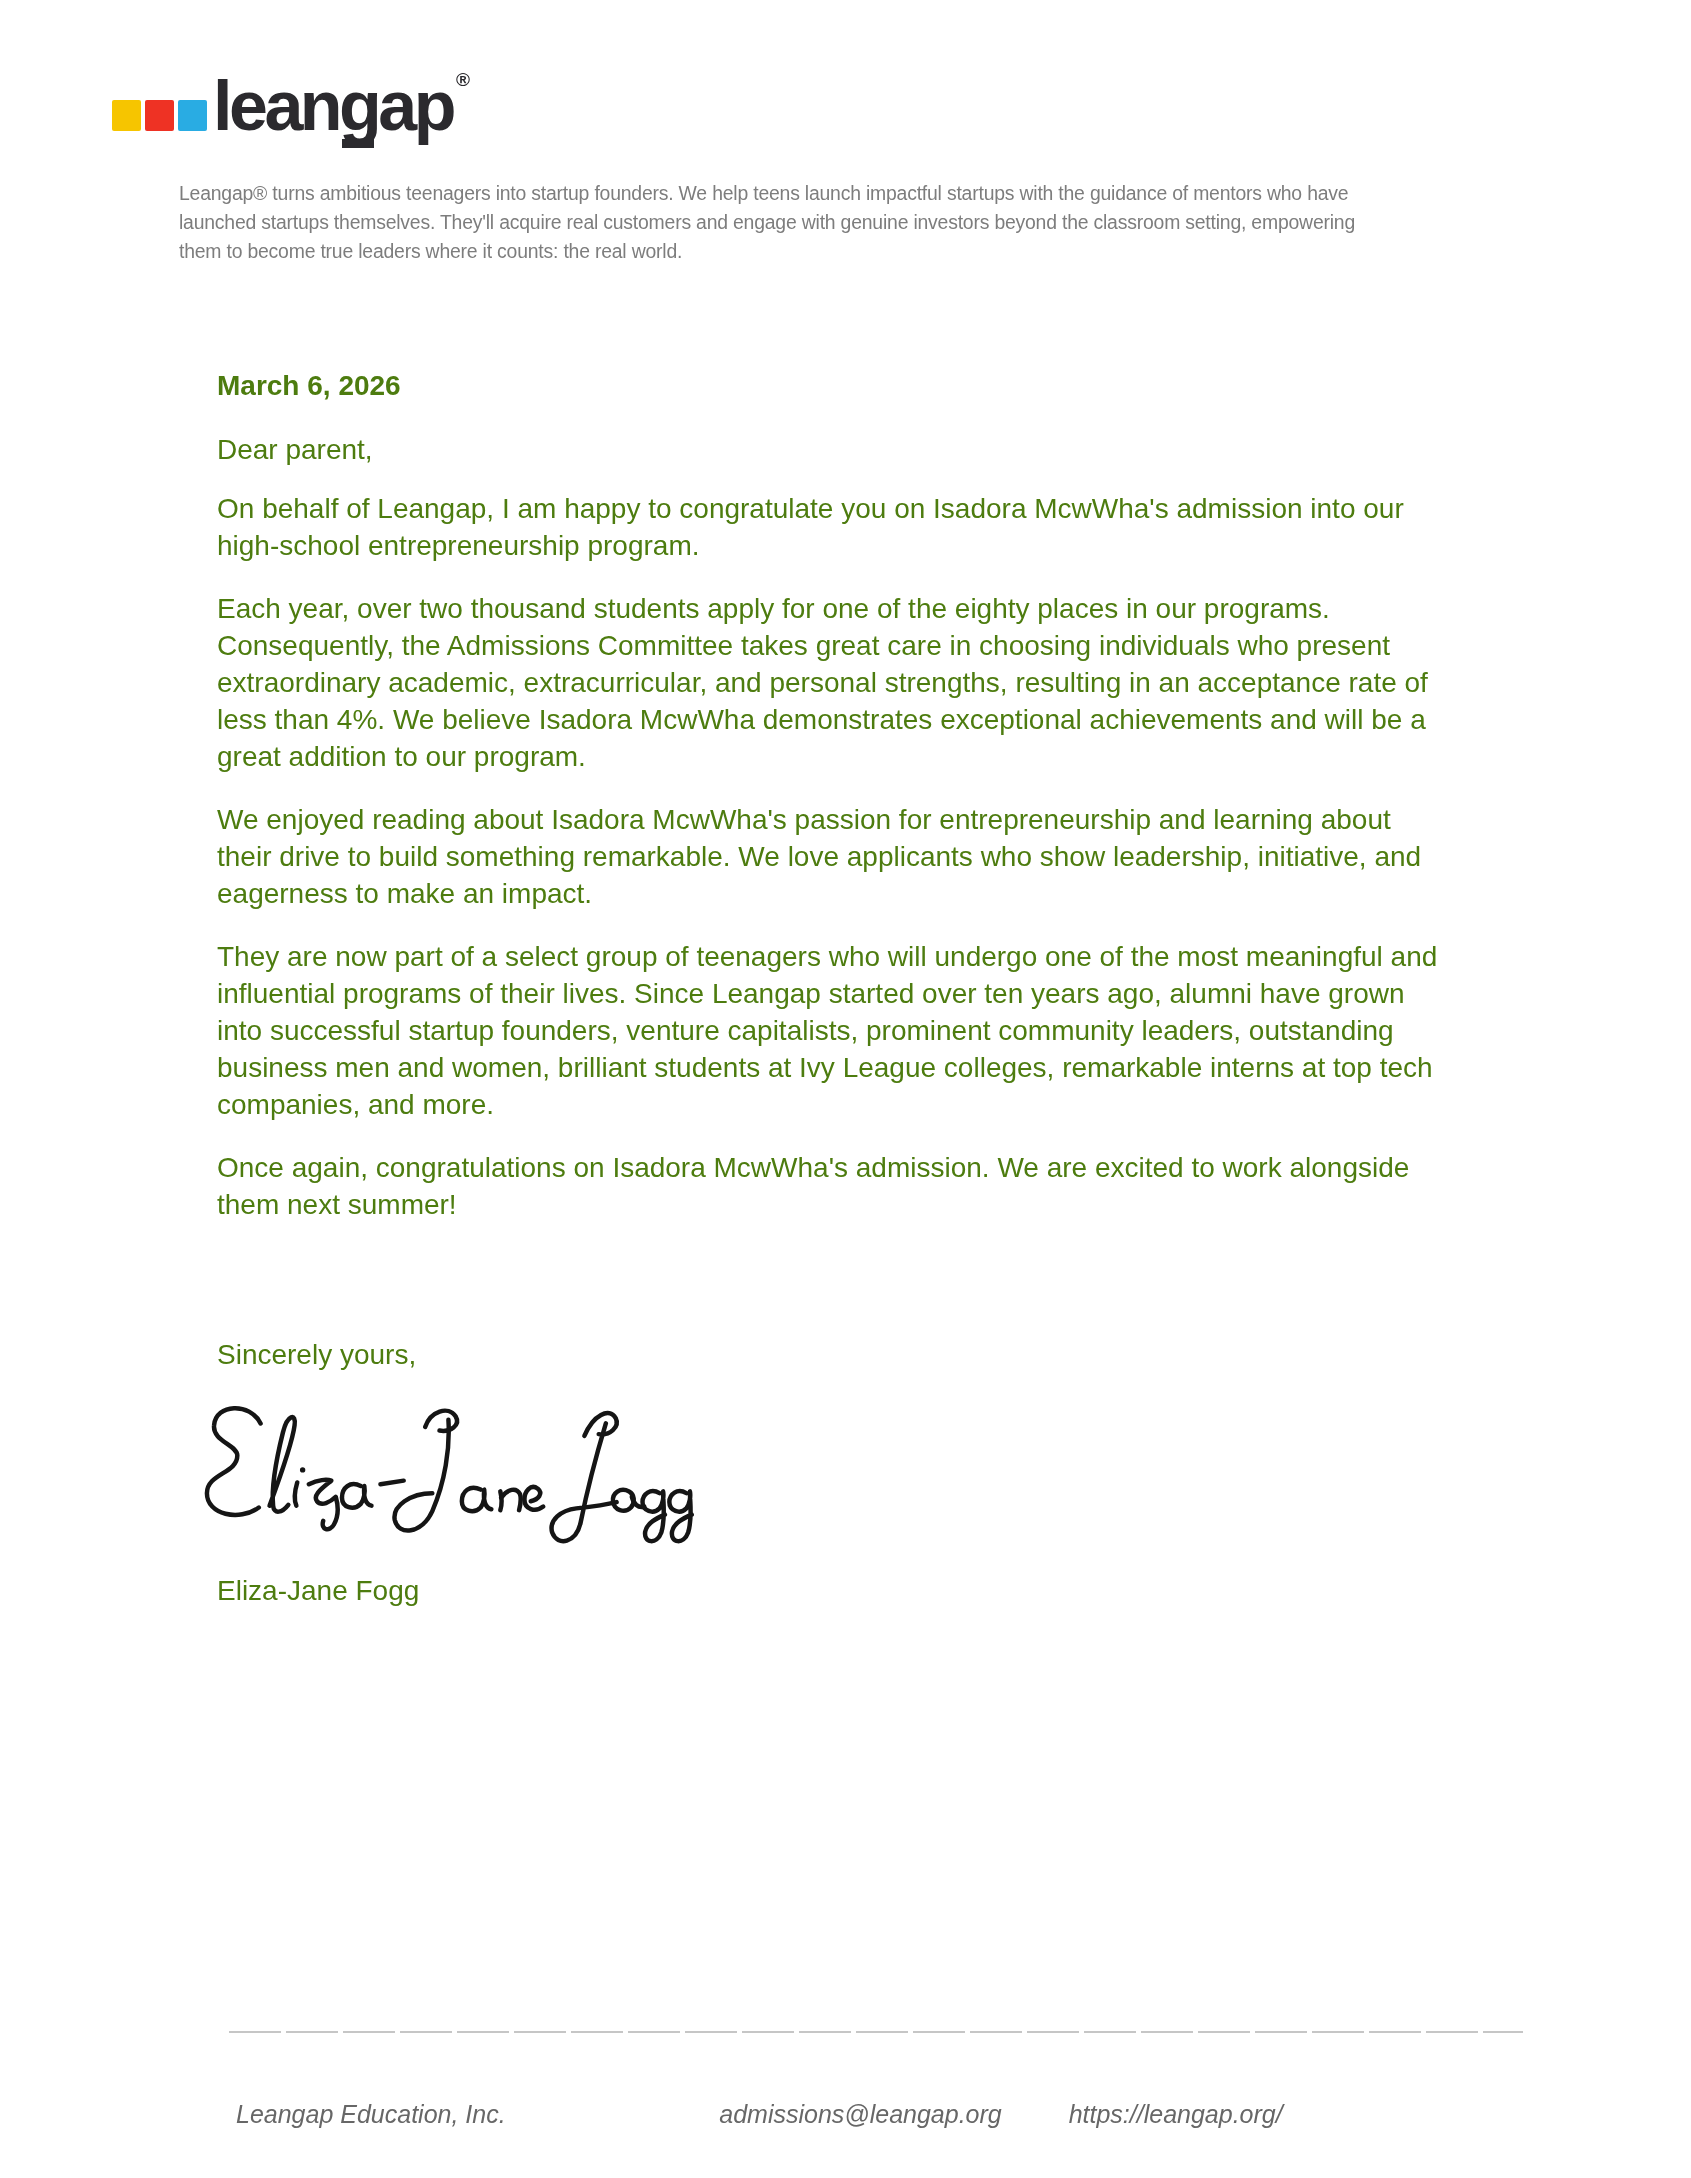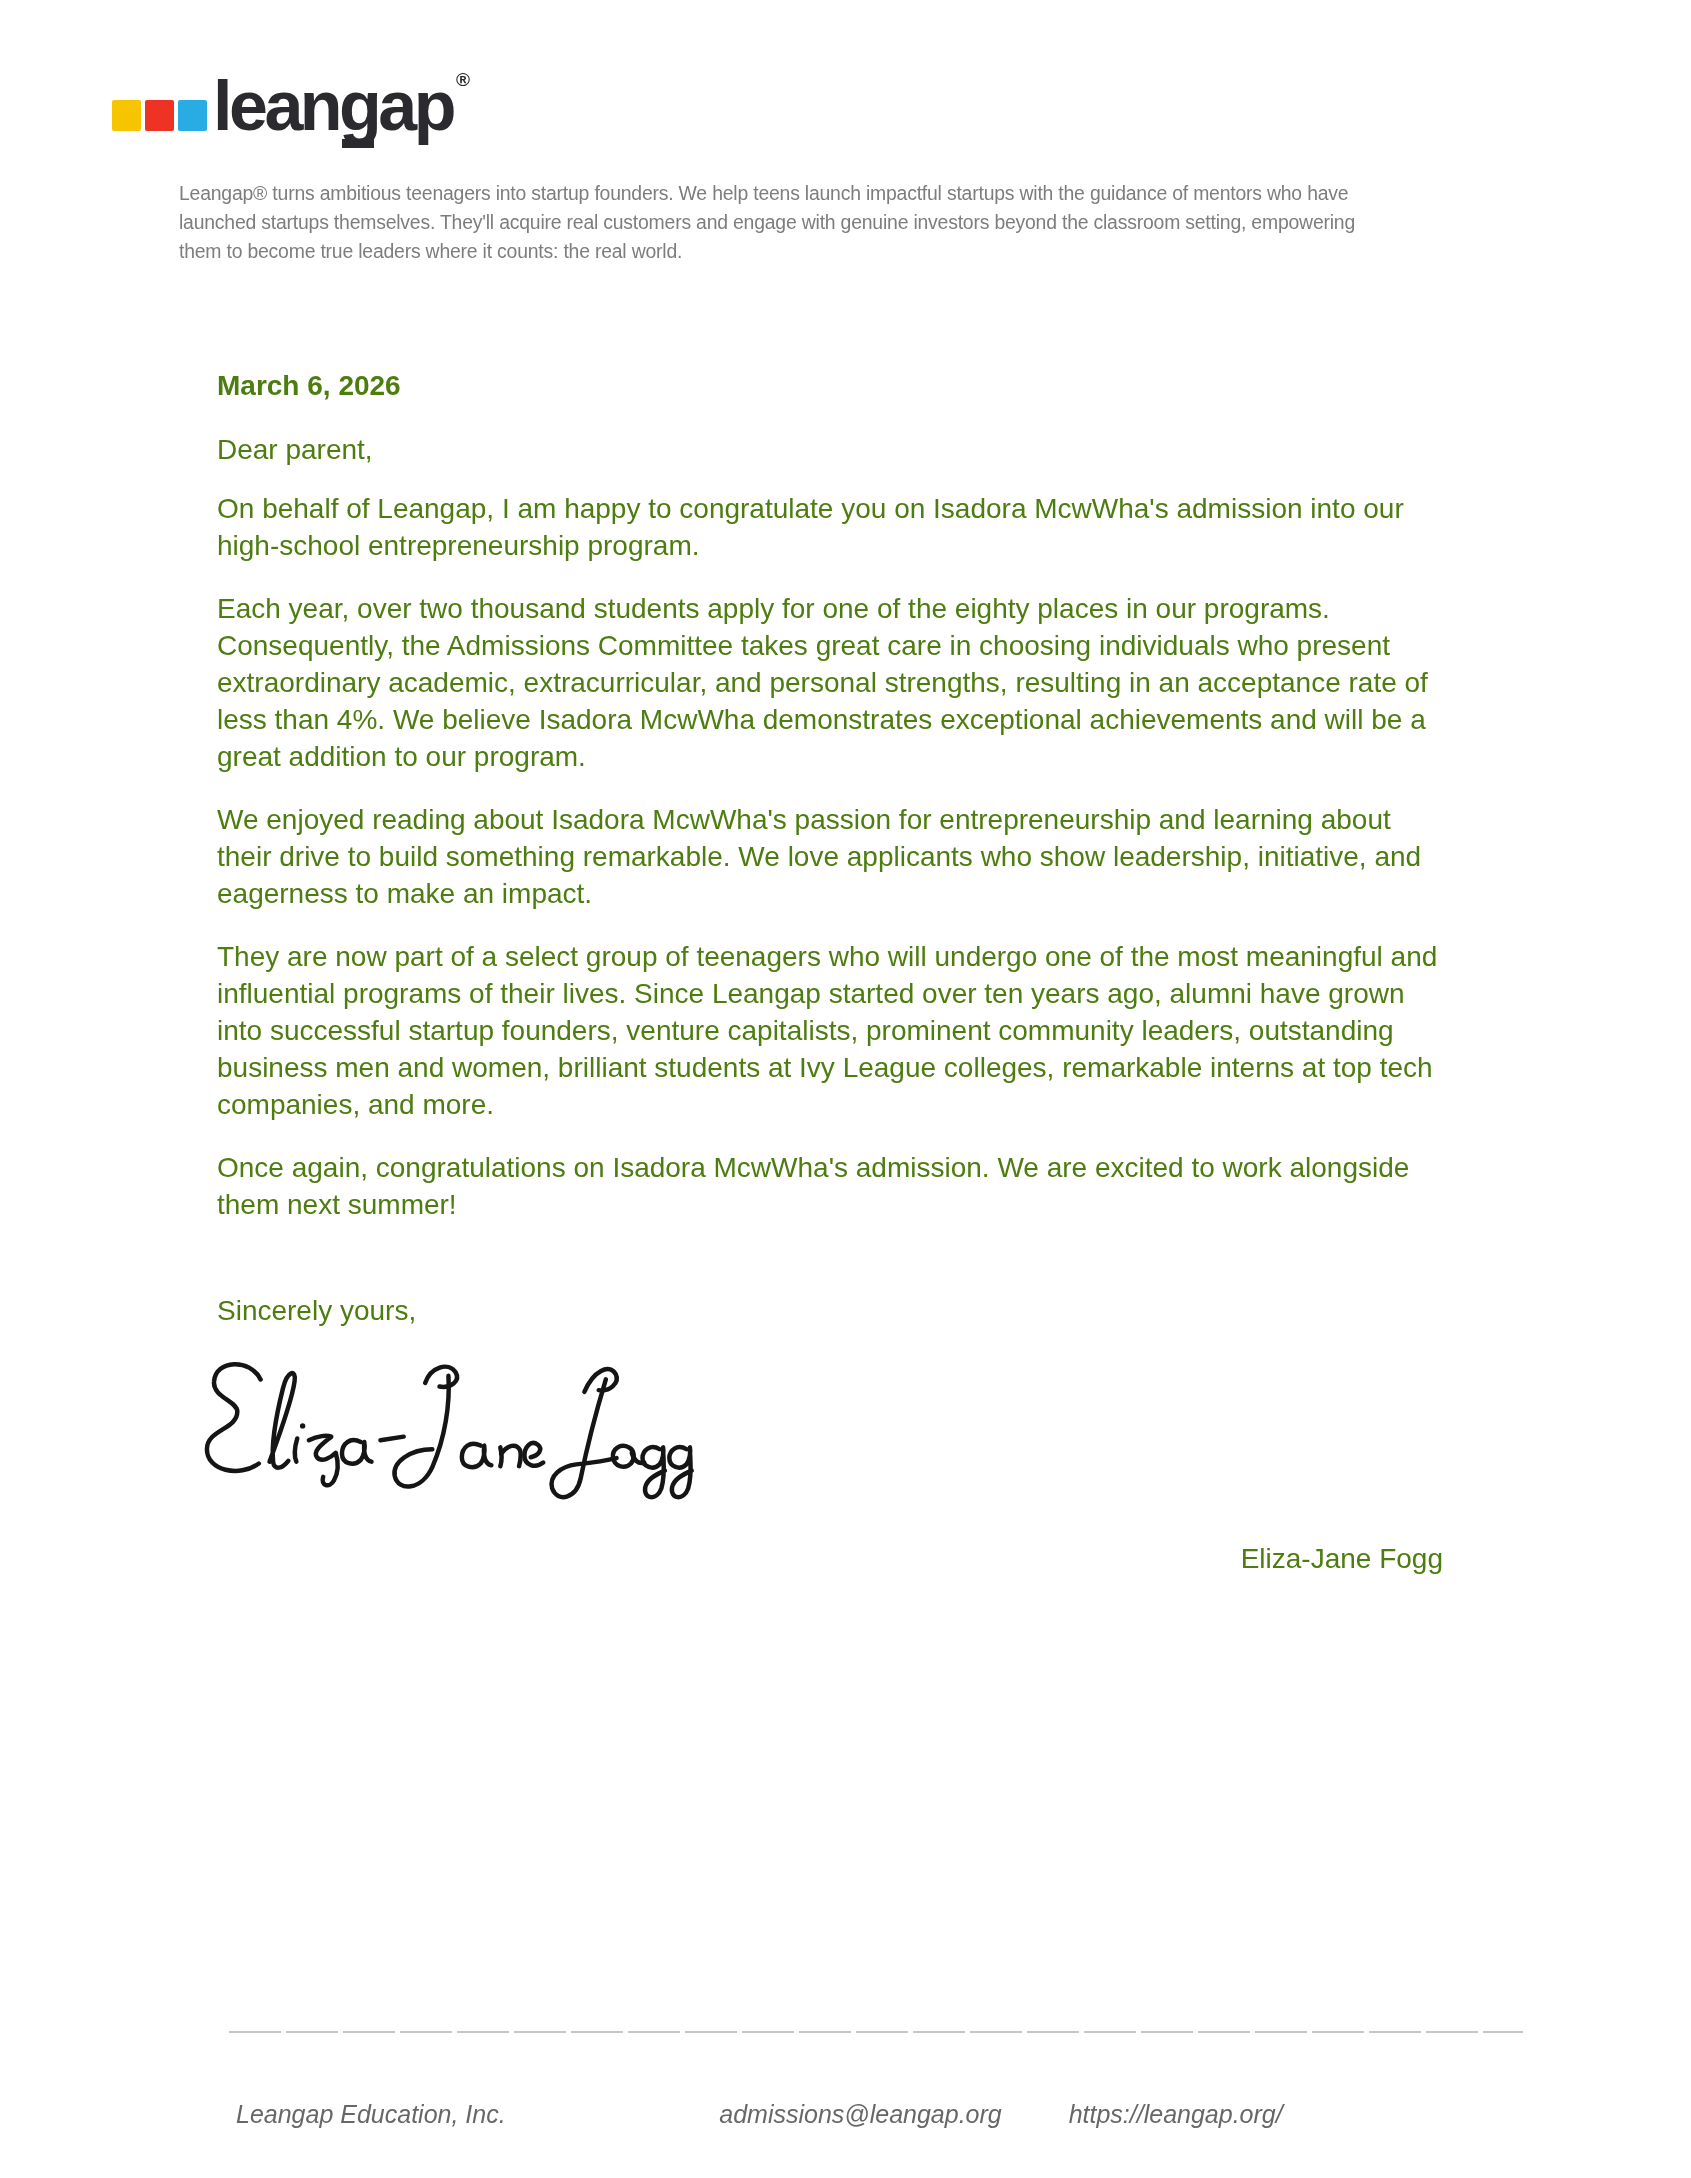--- a/index.html
+++ b/index.html
@@ -46,23 +46,23 @@
 
   
   .letter {
     position: absolute; left: 217px; top: 367px; width: 1226px;
     font-size: 28px; line-height: 37px; color: #4d7c0f;
   }
   .letter-date { font-weight: bold; margin-bottom: 27px; }
   .letter-salutation { margin-bottom: 22px; }
   .letter p { margin-bottom: 26px; }
   .italic { font-style: italic; }
-  .signoff { margin-top: 69px; margin-bottom: 0; }
+  .signoff { margin-top: 113px; margin-bottom: 0; }
   .signature-wrap { margin-top: -6px; margin-left: -16px; height: 163px; }
-  .sender-name { margin-top: 28px; text-align: right; }
+  .sender-name { margin-top: 16px; }
   .sender-title { font-style: italic; margin-top: 7px; }
 
   
   .footer-divider {
     position: absolute; left: 229px; top: 2031px; width: 1294px; height: 2px;
     background: repeating-linear-gradient(90deg, #c6c6c6 0 52px, #ffffff 52px 57px);
   }
   .footer-row {
     position: absolute; left: 236px; top: 2072px; width: 1249px;
     display: grid; grid-template-columns: 1fr 1fr 1fr;

